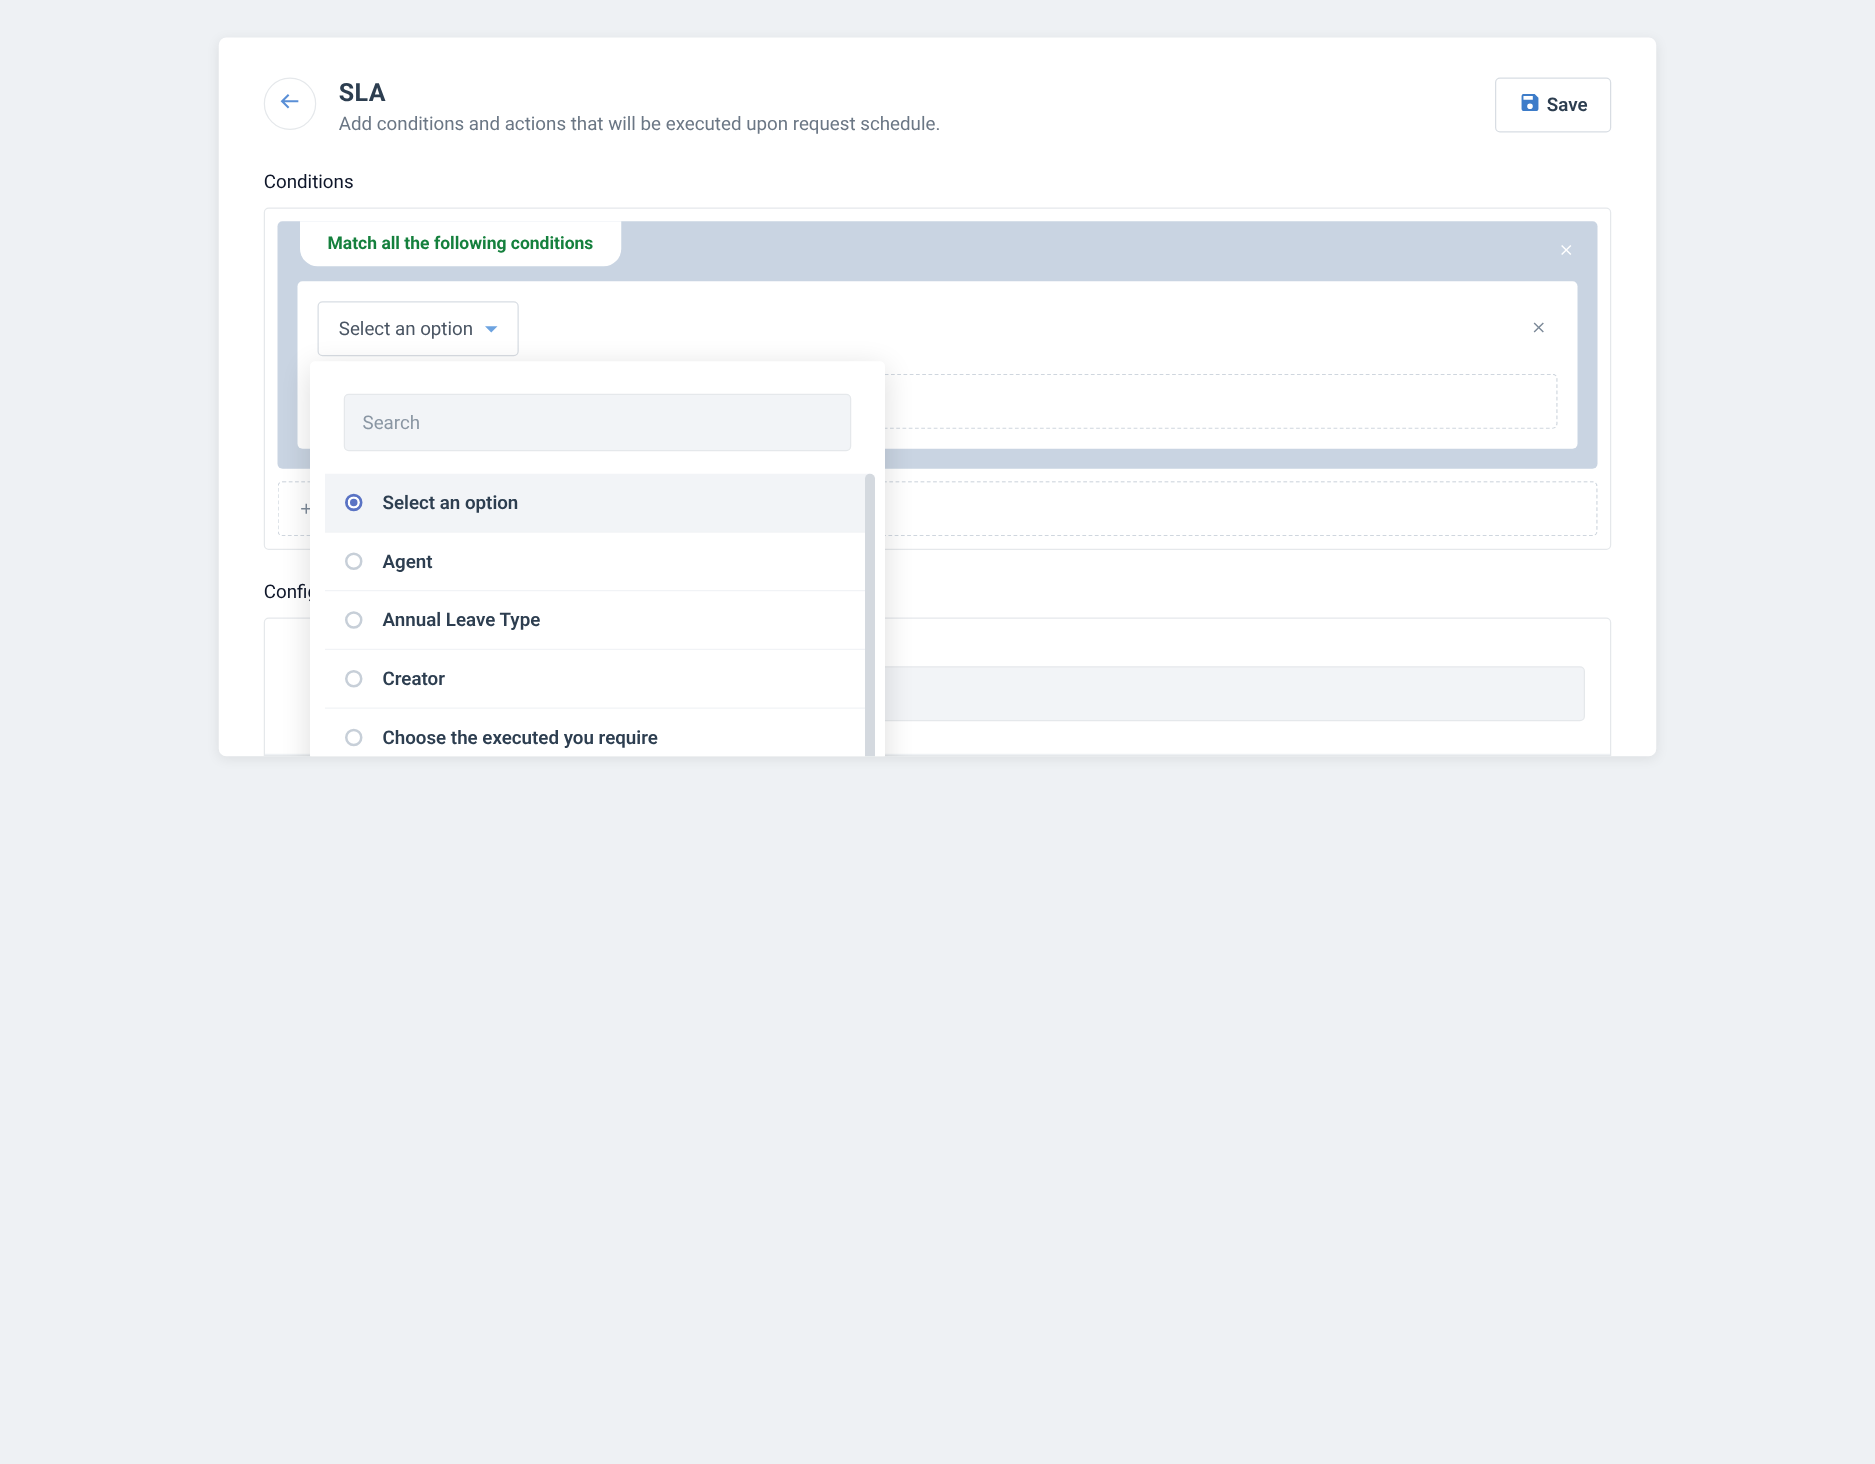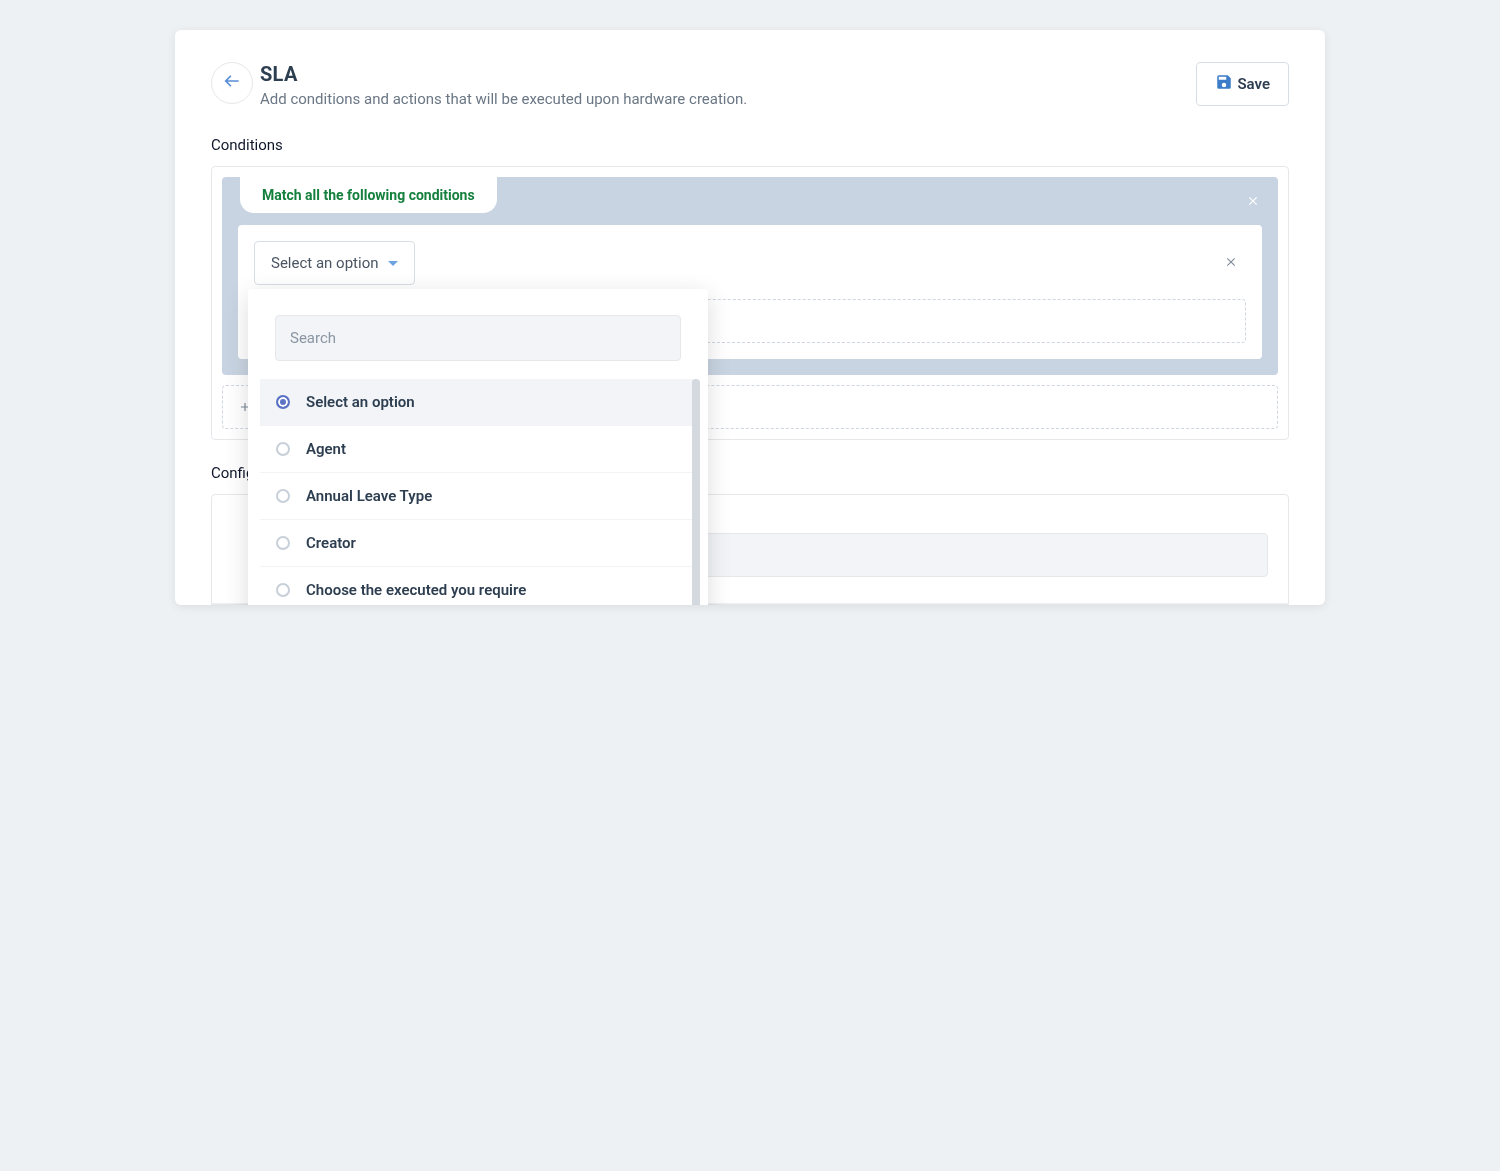--- a/index.html
+++ b/index.html
@@ -23,21 +23,21 @@
     }
     .header {
       display: flex;
       align-items: flex-start;
       justify-content: space-between;
       margin-bottom: 28px;
     }
     .header-left {
       display: flex;
       align-items: flex-start;
-      gap: 7px;
+      gap: 18px;
     }
     .back-button {
       width: 42px;
       height: 42px;
       border-radius: 50%;
       border: 1px solid #e5e8eb;
       display: flex;
       align-items: center;
       justify-content: center;
       cursor: pointer;
@@ -292,21 +292,21 @@
     <div class="header-left">
       <div class="back-button">
         <span>
           <svg viewBox="0 0 24 24" fill="none">
               <path d="M20 11H6.8l4.6-4.6L10 5l-7 7 7 7 1.4-1.4L6.8 13H20v-2z" fill="#5a8fd6"></path>
             </svg>
         </span>
       </div>
       <div>
         <div class="title">SLA</div>
-        <div class="subtitle">Add conditions and actions that will be executed upon hardware creation.</div>
+        <div class="subtitle">Add conditions and actions that will be executed upon request schedule.</div>
       </div>
     </div>
     <button class="save-button">
       <span>
         <svg width="18" height="18" viewBox="0 0 24 24">
             <path d="M17 3H5a2 2 0 0 0-2 2v14a2 2 0 0 0 2 2h14a2 2 0 0 0 2-2V7l-4-4zM12 19a3 3 0 1 1 0-6 3 3 0 0 1 0 6zm3-10H5V5h10v4z" fill="#3d7cc9"></path>
           </svg>
       </span>
       <span>Save</span>
     </button>

